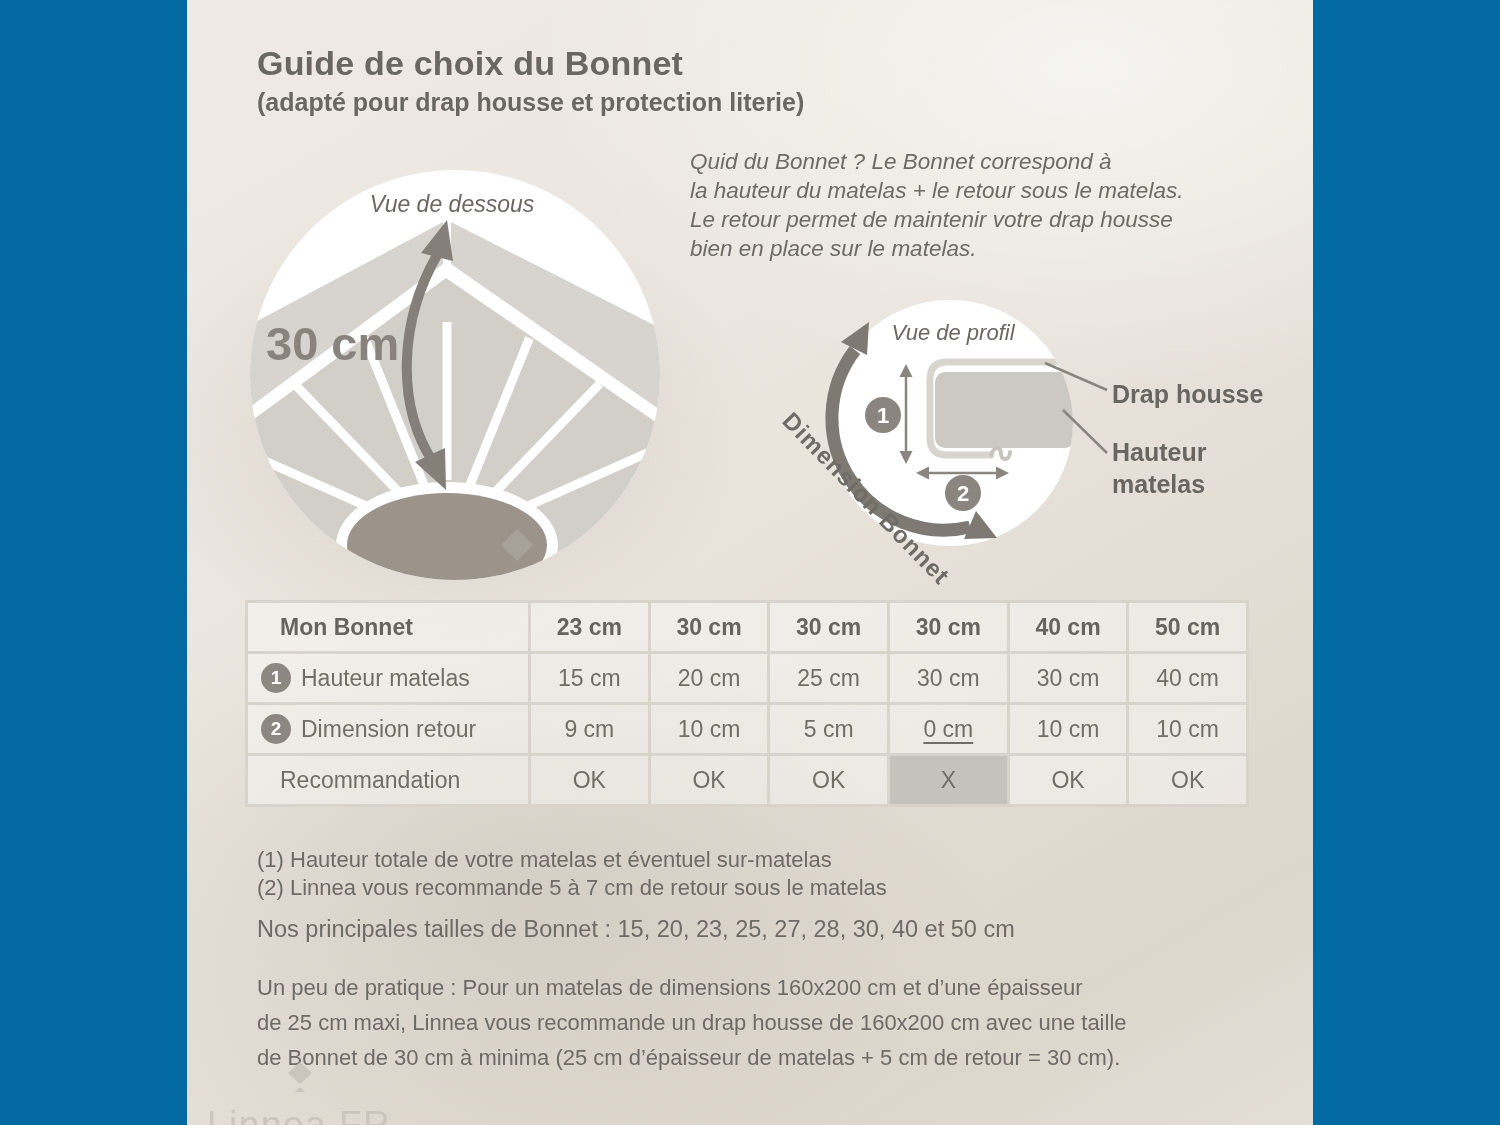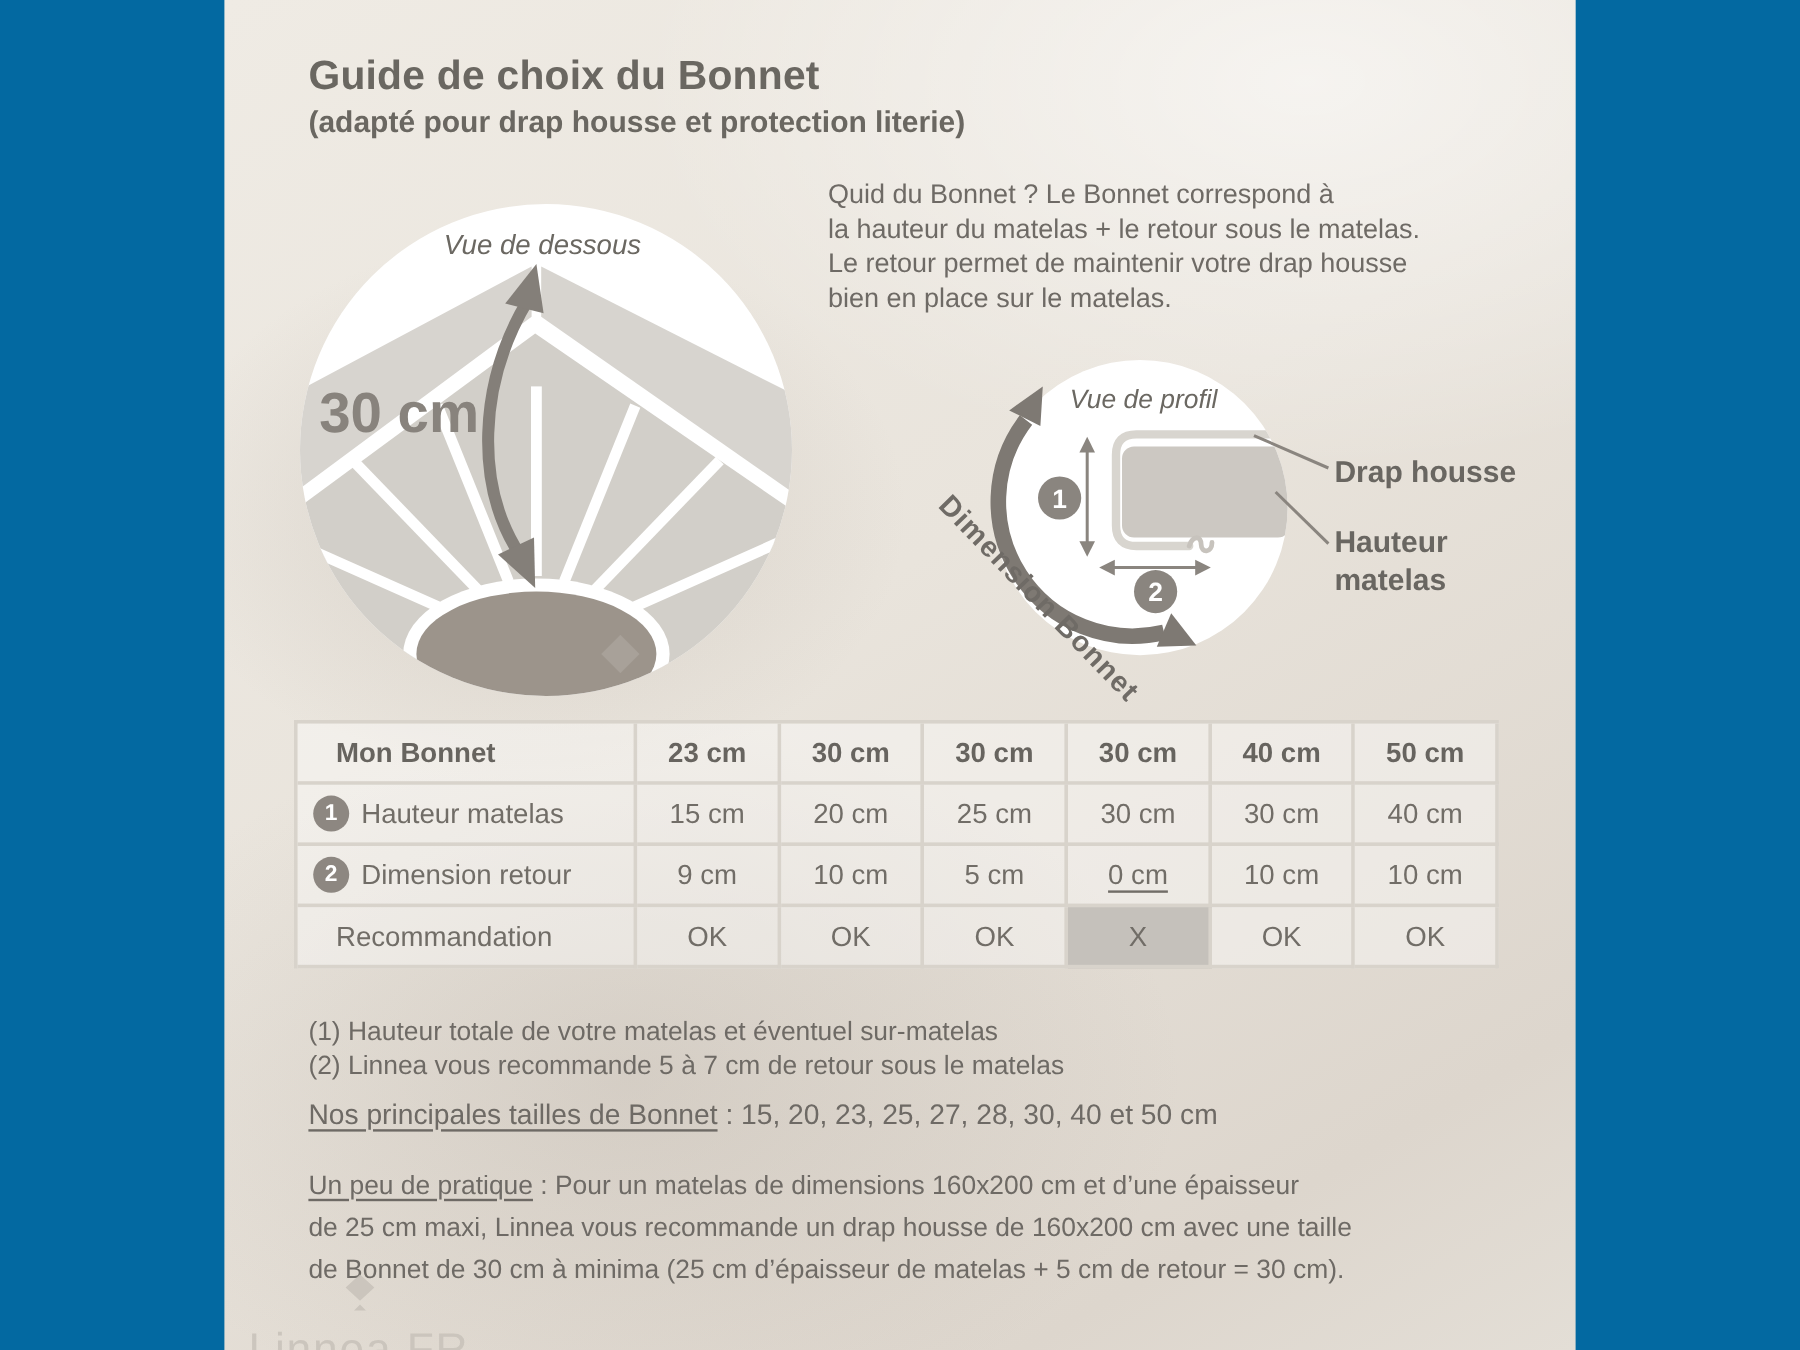--- a/index.html
+++ b/index.html
@@ -9,21 +9,21 @@
     position:absolute; left:187px; top:0; width:1126px; height:1125px;
     background:
       radial-gradient(ellipse 430px 320px at 23% 38%, rgba(166,155,144,0.28), rgba(166,155,144,0) 72%),
       radial-gradient(ellipse 640px 420px at 30% 80%, rgba(158,147,136,0.22), rgba(158,147,136,0) 72%),
       radial-gradient(ellipse 900px 520px at 80% 6%, rgba(255,255,255,0.55), rgba(255,255,255,0) 62%),
       linear-gradient(150deg, #efebe4 0%, #e9e4dc 45%, #ddd6cd 85%, #e3ded6 100%);
     color:#6b6862;
   }
   .title { position:absolute; left:70px; top:44px; font-size:34px; font-weight:bold; color:#6a6761; letter-spacing:0.2px; }
   .subtitle { position:absolute; left:70px; top:88px; font-size:25px; font-weight:bold; color:#6a6761; }
-  .intro { position:absolute; left:503px; top:147px; width:580px; font-size:22.5px; line-height:29px; color:#6e6a65; white-space:pre-line; }
+  .intro { position:absolute; left:503px; top:147px; width:580px; font-size:22.5px; line-height:29px; color:#6e6a65; white-space:pre-line;font-style:italic; }
 
   .diagram-bottom { position:absolute; left:63px; top:170px; width:410px; height:410px; }
   .diagram-profile { position:absolute; left:580px; top:280px; width:360px; height:320px; }
 
   .label-drap { position:absolute; left:925px; top:380px; font-size:25px; font-weight:bold; color:#696661; }
   .label-hauteur { position:absolute; left:925px; top:436px; font-size:25px; font-weight:bold; color:#696661; line-height:32px; white-space:pre-line; }
 
   .bonnet-table { position:absolute; left:58px; top:600px; width:1004px; display:grid;
     grid-template-columns:283px repeat(6, 1fr);
     border-top:3px solid #d8d3cb; border-left:3px solid #d8d3cb; }
@@ -36,21 +36,21 @@
   .cell.highlight { background:#c5c1bb; }
   .badge { width:30px; height:30px; border-radius:50%; background:#8d8781; color:#ffffff;
     font-size:19px; font-weight:bold; display:flex; align-items:center; justify-content:center;
     margin-right:10px; flex:0 0 auto; }
   .badge:empty { display:none; }
   .uval { text-decoration:underline; text-underline-offset:5px; text-decoration-thickness:1.5px; }
 
   .notes { position:absolute; left:70px; top:846px; font-size:22px; line-height:28px; color:#6e6a65; }
   .sizes-line { position:absolute; left:70px; top:916px; font-size:23.5px; color:#6e6a65; }
   .practice { position:absolute; left:70px; top:942px; width:1010px; font-size:22px; line-height:35px; color:#6e6a65; white-space:pre-line;margin-top:28px; }
-  .u { text-decoration:underline; text-underline-offset:4px; text-decoration-thickness:1.5px; }
+  .u { text-underline-offset:4px; text-decoration-thickness:1.5px; }
 
   .logo { position:absolute; left:20px; top:1060px; display:flex; align-items:center; gap:10px; opacity:0.85;flex-direction:column; }
   .logo-text { font-size:37px; letter-spacing:1.5px; color:#c8c2ba; font-weight:500; }
 </style>
 </head>
 <body>
 
 <div class="stage">
   <div class="content">
 

